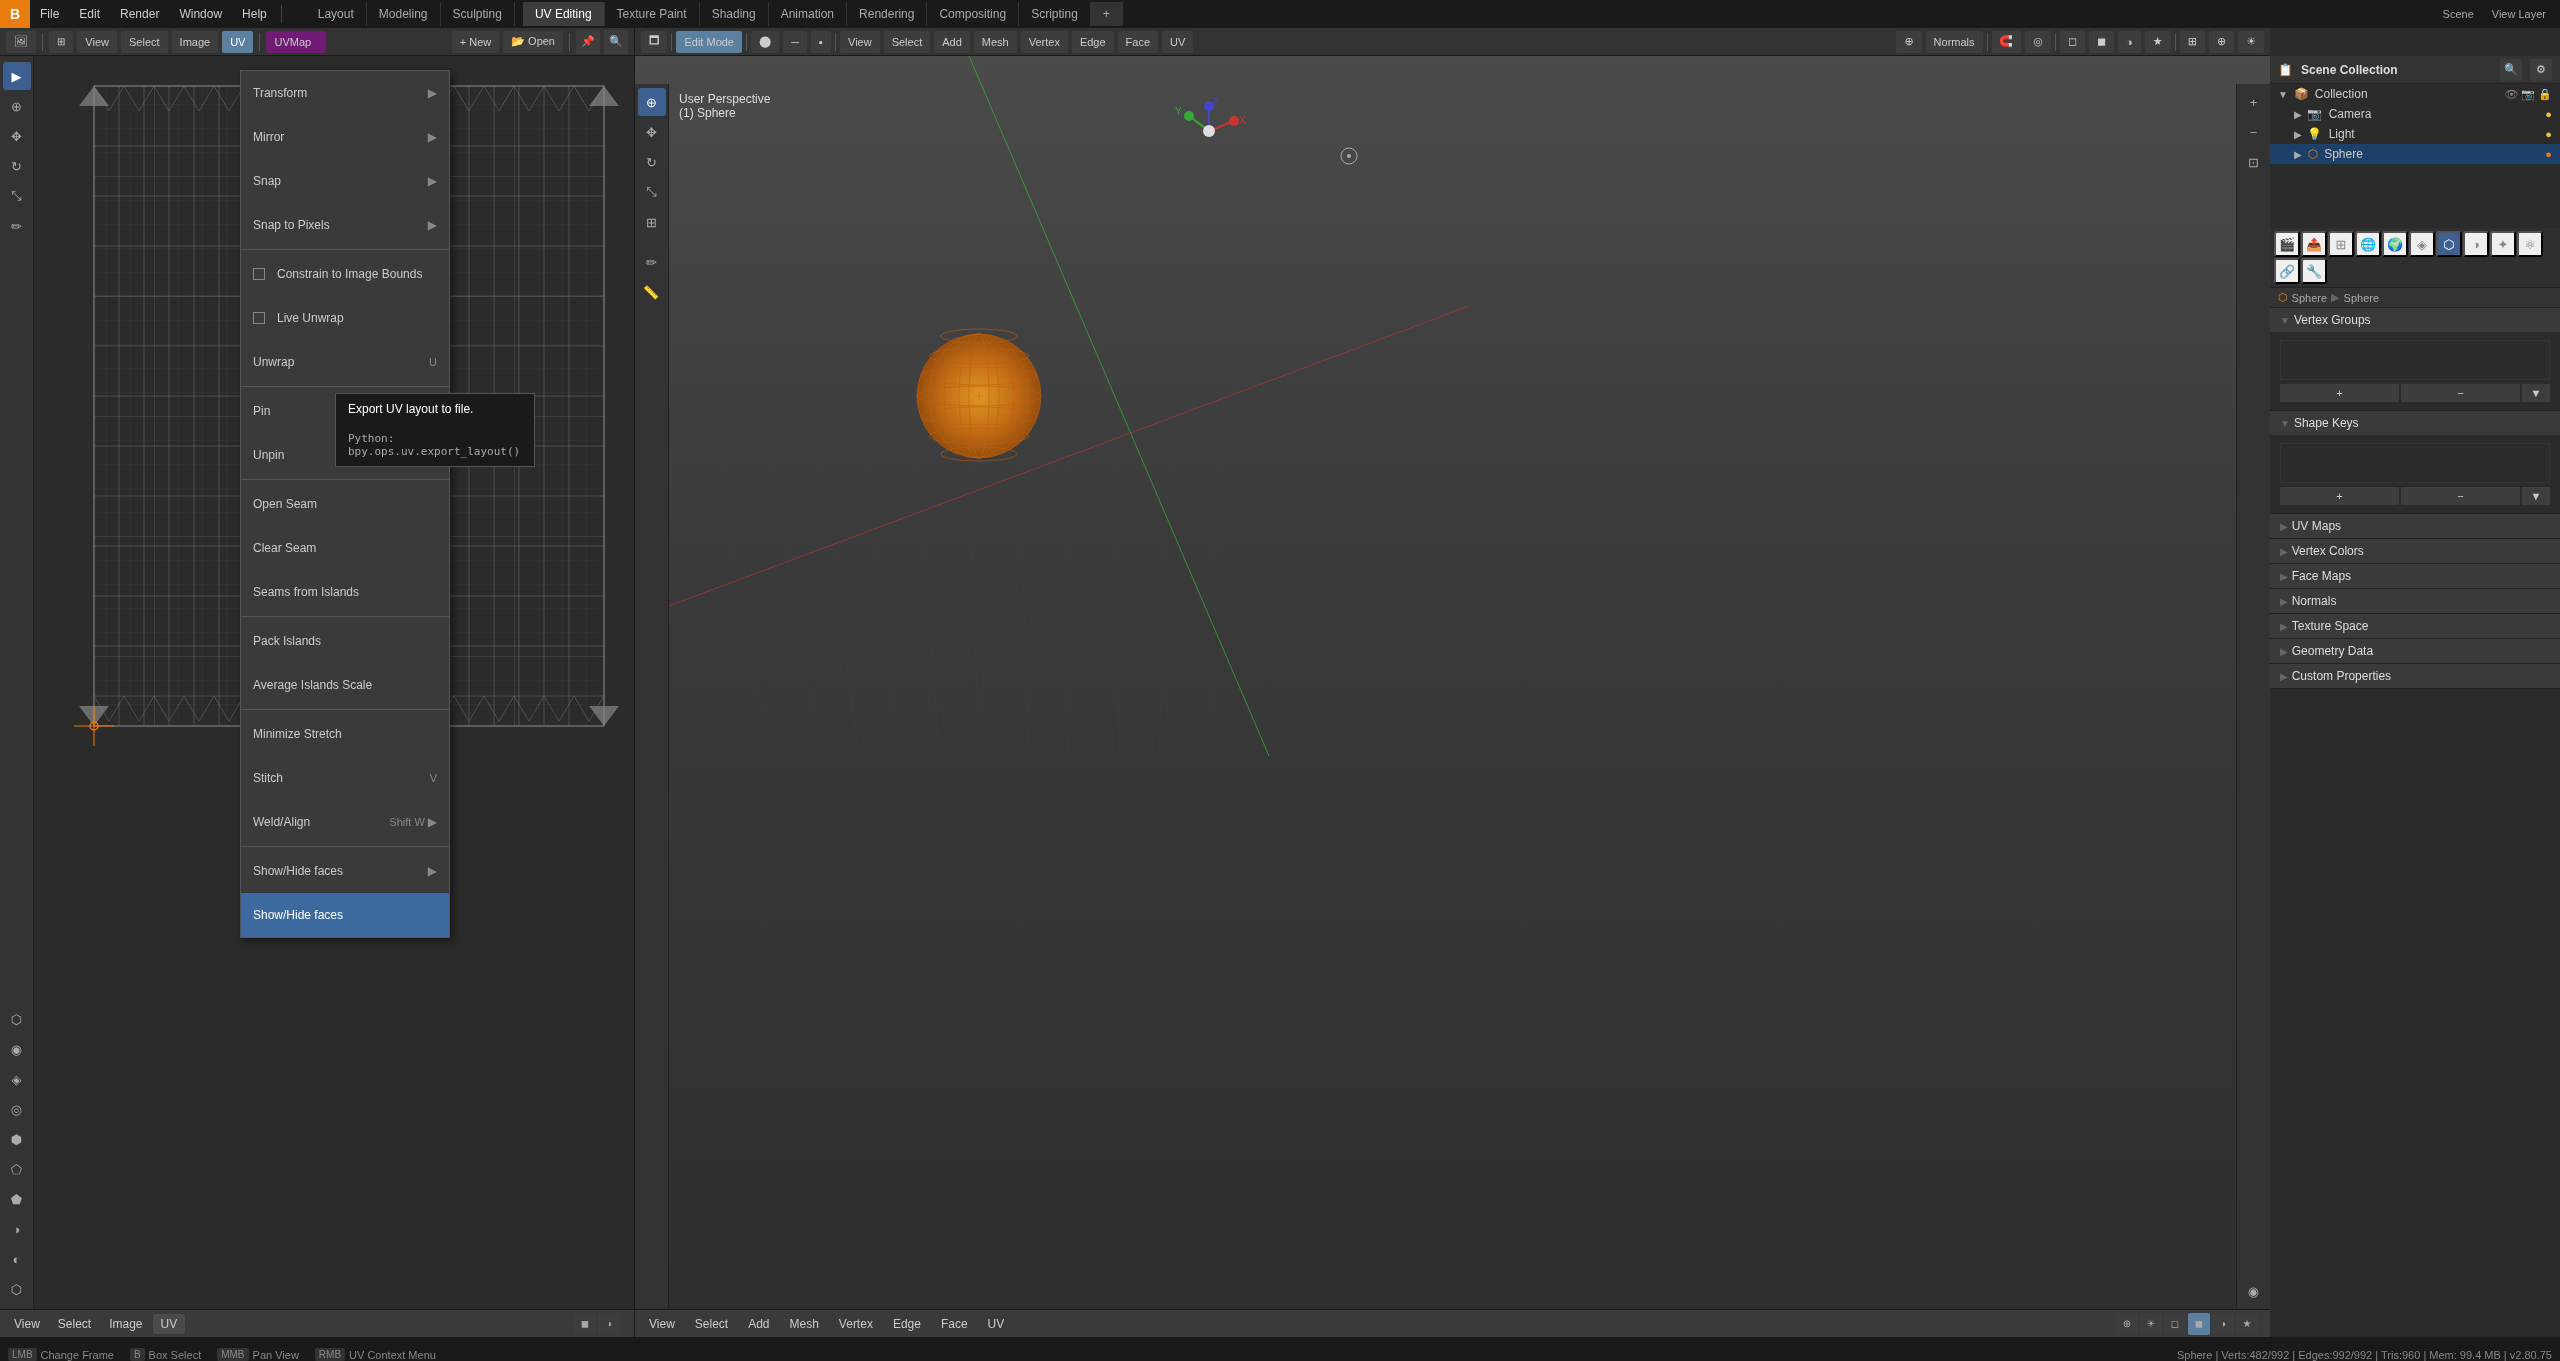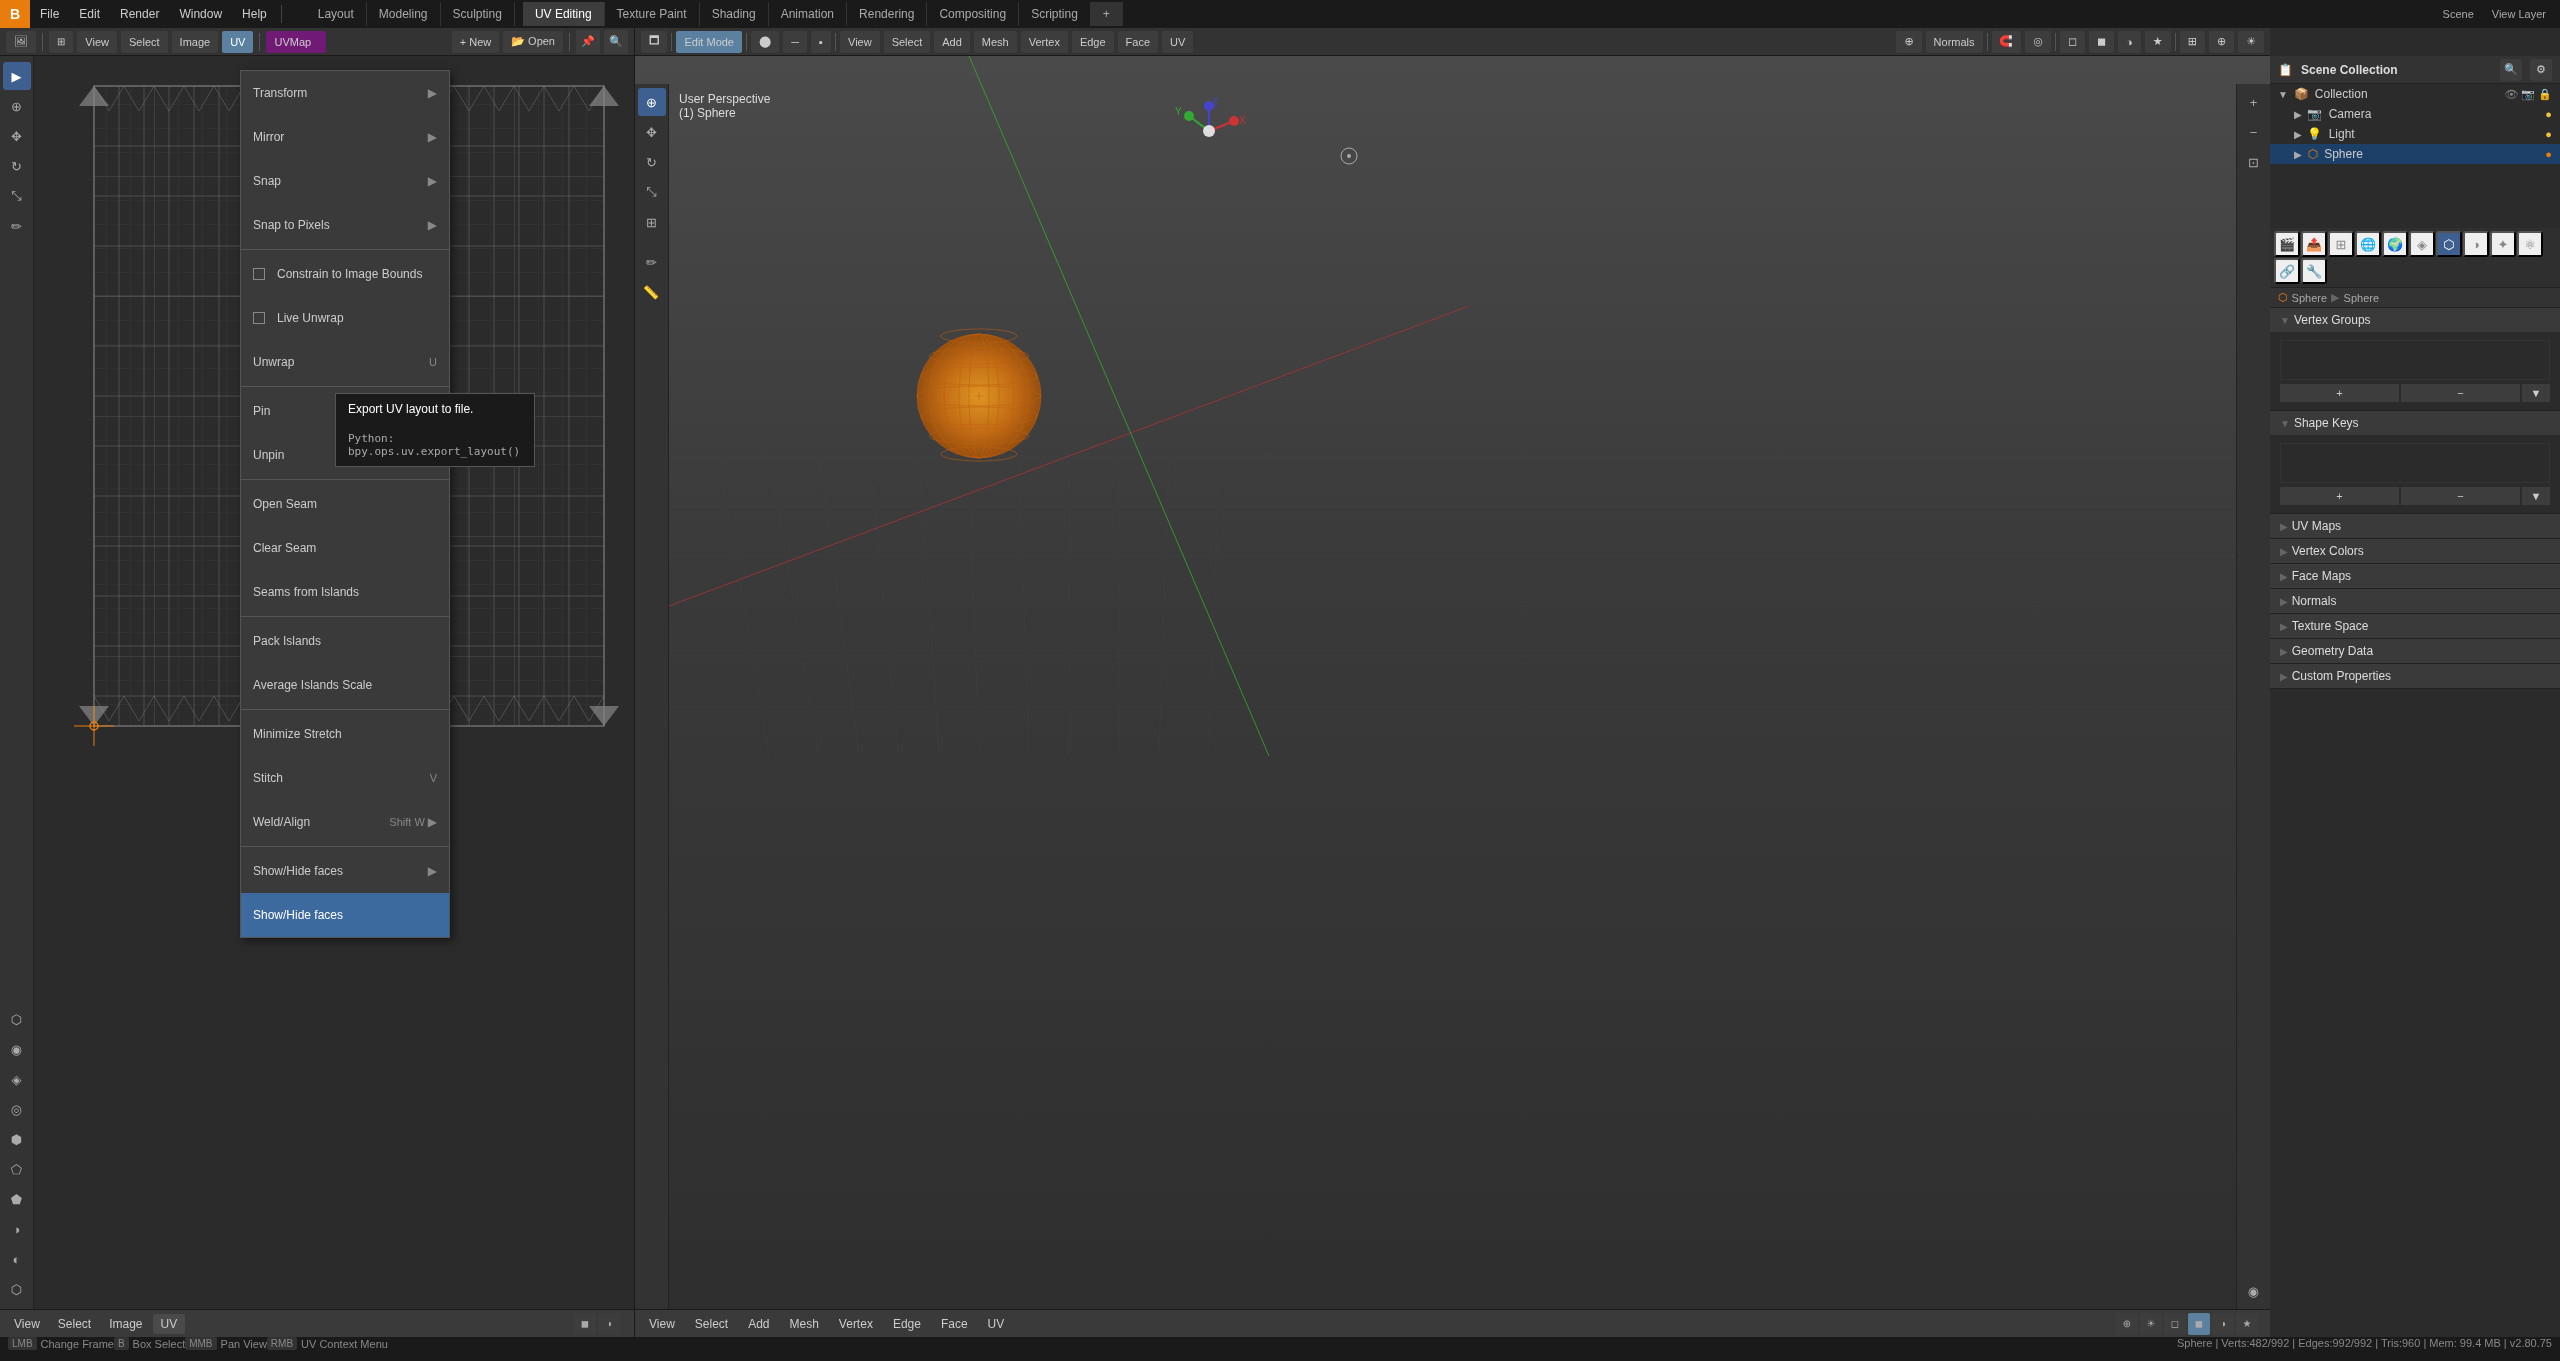--- a/index.html
+++ b/index.html
@@ -248,24 +248,25 @@
       border-radius: 2px;
     }
 
     
     #status-bar {
       position: absolute;
       bottom: 0; left: 0; right: 0;
       height: 24px;
       background: #1a1a1a;
       display: flex;
-      align-items: flex-start;
+      align-items: flex-end;
       padding: 0 8px;
       font-size: 11px;
       color: #888;
+      gap: 16px;
     }
     .status-item {
       display: flex;
       align-items: center;
       gap: 4px;
     }
     .status-key {
       background: #333;
       padding: 1px 4px;
       border-radius: 2px;

